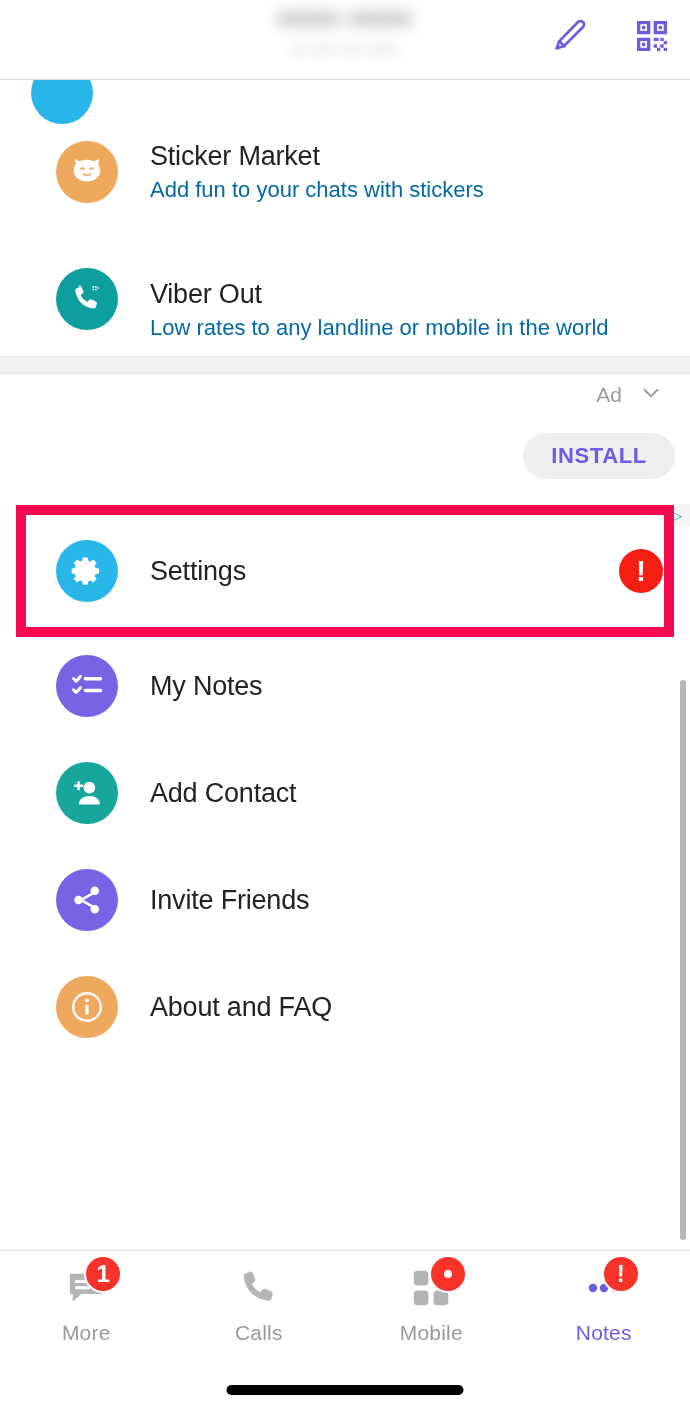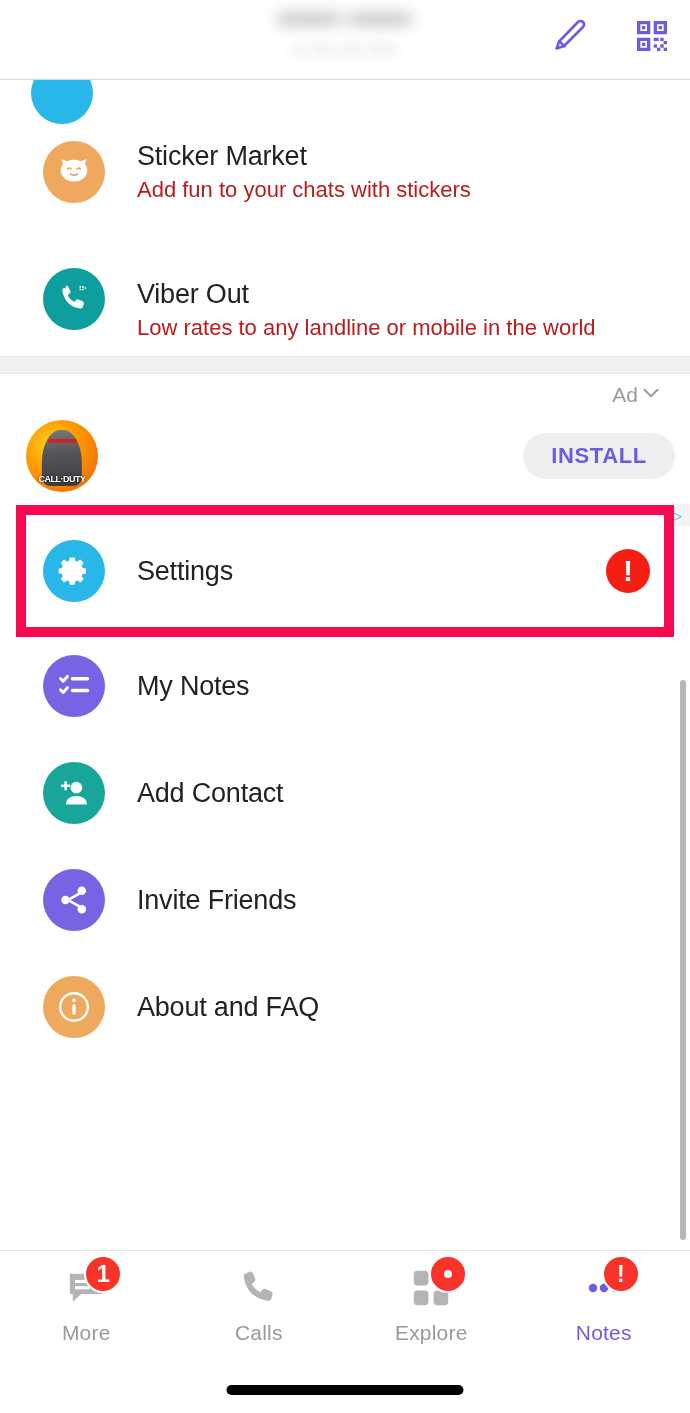--- a/index.html
+++ b/index.html
@@ -42,36 +42,36 @@
   .partial-circle {
     position:absolute; left:31px; top:0; width:62px; height:62px;
     border-radius:50%; background:#29b6e8;
   }
   .partial-text {
     position:absolute; left:125px; top:-4px; font-size:26px; color:#2b2b2b;
     letter-spacing:0.2px;
   }
 
   
-  .row { position:absolute; left:0; width:678px; display:flex; align-items:center;padding-left:12px; }
+  .row { position:absolute; left:13px; width:678px; display:flex; align-items:center;padding-left:12px; }
   .row-icon {
     width:62px; height:62px; border-radius:50%;
     margin-left:31px; flex:0 0 62px;
     display:flex; align-items:center; justify-content:center;
   }
   .row-text { margin-left:32px; display:flex; flex-direction:column; justify-content:center; }
   .row-title { font-size:27px; color:#222; letter-spacing:-0.2px; line-height:34px; }
-  .row-sub { font-size:22px; color:#b91c1c; line-height:30px; margin-top:2px; max-width:470px; }
+  .row-sub { font-size:22px; color:#0369a1; line-height:30px; margin-top:2px; max-width:470px; }
 
   
   .grey-band { position:absolute; left:0; width:690px; height:18px; background:#f1f1f1;
                border-top:1px solid #e6e6e6; border-bottom:1px solid #e6e6e6; }
 
   
-  .ad-label-wrap { position:absolute; right:26px; display:flex; align-items:center; }
+  .ad-label-wrap { position:absolute; right:26px; display:flex; align-items:center; gap:16px; }
   .ad-label { font-size:21px; color:#9b9b9b; }
   .ad-thumb {
     position:absolute; left:26px; width:72px; height:72px; border-radius:50%;
     overflow:hidden; background:radial-gradient(circle at 35% 35%, #ffd21e 0%, #ff9500 45%, #e85d04 100%);
   }
   .cod-figure {
     position:absolute; left:50%; top:14%; transform:translateX(-50%);
     width:56%; height:78%;
     background:linear-gradient(175deg,#7a7a78 0%,#56565a 40%,#3b3b3f 100%);
     border-radius:46% 46% 22% 22%/58% 58% 14% 14%;
@@ -211,25 +211,20 @@
     <div style="position:absolute; top:294px; left:0; width:690px; height:146px;">
       <div class="ad-label-wrap" style="top:6px;">
         <span class="ad-label">Ad</span>
         <span>
           <svg width="26" height="26" viewBox="0 0 24 24" fill="none" stroke="#9b9b9b" stroke-width="1.8" stroke-linecap="round" stroke-linejoin="round">
             <polyline points="6 9 12 15 18 9"></polyline>
           </svg>
         </span>
       </div>
 
-      <div class="ad-thumb" style="top:46px;">
-        <div class="cod-figure"></div>
-        <div class="cod-visor"></div>
-        <div class="cod-band">CALL·DUTY</div>
-      </div>
 
 
       <button class="install-btn" style="top:59px;">INSTALL</button>
 
       <div class="ad-choice-marker" style="top:130px;">▷</div>
     </div>
 
     <div class="highlight-box" style="top:425px;"></div>
 
     <div class="row" style="top:455px; height:72px; z-index:6;">
@@ -329,21 +324,21 @@
       <div class="tab">
         <div class="tab-icon-wrap">
           <svg width="46" height="44" viewBox="0 0 24 24" fill="#b4b4b4">
             <rect x="2.6" y="2.6" width="8" height="8" rx="2"></rect>
             <rect x="13.4" y="2.6" width="8" height="8" rx="2"></rect>
             <rect x="2.6" y="13.4" width="8" height="8" rx="2"></rect>
             <rect x="13.4" y="13.4" width="8" height="8" rx="2"></rect>
           </svg>
           <div class="tab-badge dot">•</div>
         </div>
-        <div class="tab-label">Explore</div>
+        <div class="tab-label">Mobile</div>
       </div>
 
       <div class="tab active">
         <div class="tab-icon-wrap">
           <svg width="46" height="44" viewBox="0 0 24 24" fill="#6b5ce0">
             <circle cx="6" cy="12" r="2.3"></circle>
             <circle cx="12" cy="12" r="2.3"></circle>
             <circle cx="18" cy="12" r="2.3"></circle>
           </svg>
           <div class="tab-badge">!</div>

